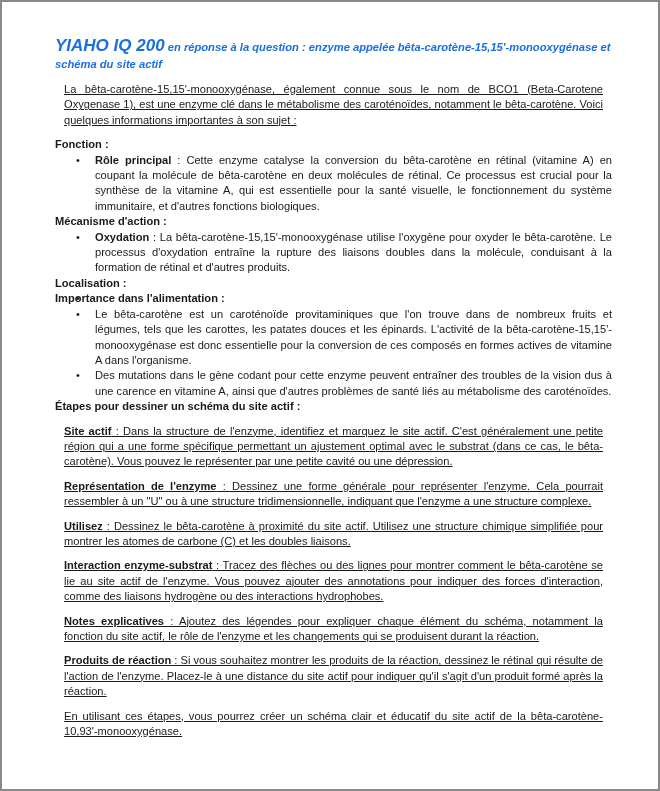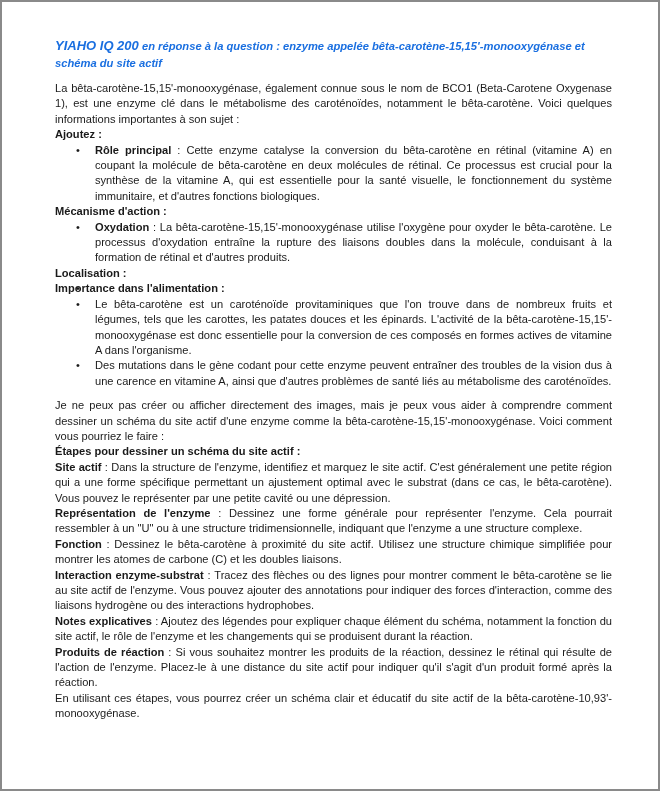--- a/index.html
+++ b/index.html
@@ -12,42 +12,42 @@
     }
     .content {
       position: absolute; left: 53px; top: 35px; width: 557px;
       font-family: "Liberation Sans", sans-serif;
       font-size: 11.1px; line-height: 15.4px; color: #1a1a1a;
     }
     .title {
       color: #1a6fe0; font-style: italic; font-weight: bold;
       font-size: 11.2px; line-height: 17px; margin: 0 0 9px 0;
     }
-    .title .brand { font-size: 13px; }
-    p { margin: 0; text-align: justify; }
+    .title .brand { font-size: 17px; }
+    p { margin: 9px; text-align: justify; text-decoration: underline; }
     .gap { margin-top: 9px; }
     .sec-head { font-weight: bold; margin: 0; }
     ul { margin: 0; padding: 0; list-style: none; }
     li { position: relative; padding-left: 40px; text-align: justify; }
     li .bullet { position: absolute; left: 21px; top: 0; }
     b { font-weight: bold; }
   </style>
 </head>
 <body>
 
 <div class="page">
   <div class="content">
 
     <div class="title">
       <span class="brand">YIAHO IQ 200</span><span> en réponse à la question : enzyme appelée bêta-carotène-15,15'-monooxygénase et schéma du site actif</span>
     </div>
 
     <p>La bêta-carotène-15,15'-monooxygénase, également connue sous le nom de BCO1 (Beta-Carotene Oxygenase 1), est une enzyme clé dans le métabolisme des caroténoïdes, notamment le bêta-carotène. Voici quelques informations importantes à son sujet :</p>
 
-    <div class="sec-head">Ajoutez :</div>
+    <div class="sec-head">Fonction :</div>
     <ul>
       <li>
         <span class="bullet">•</span>
         <b>Rôle principal</b><span> : Cette enzyme catalyse la conversion du bêta-carotène en rétinal (vitamine A) en coupant la molécule de bêta-carotène en deux molécules de rétinal. Ce processus est crucial pour la synthèse de la vitamine A, qui est essentielle pour la santé visuelle, le fonctionnement du système immunitaire, et d'autres fonctions biologiques.</span>
       </li>
     </ul>
 
     <div class="sec-head">Mécanisme d'action :</div>
     <ul>
       <li>
@@ -71,25 +71,24 @@
       </li>
     </ul>
 
     <ul>
       <li>
         <span class="bullet">•</span>
         <span>Des mutations dans le gène codant pour cette enzyme peuvent entraîner des troubles de la vision dus à une carence en vitamine A, ainsi que d'autres problèmes de santé liés au métabolisme des caroténoïdes.</span>
       </li>
     </ul>
 
-    <p class="gap">Je ne peux pas créer ou afficher directement des images, mais je peux vous aider à comprendre comment dessiner un schéma du site actif d'une enzyme comme la bêta-carotène-15,15'-monooxygénase. Voici comment vous pourriez le faire :</p>
     <div class="sec-head">Étapes pour dessiner un schéma du site actif :</div>
 
     <p><b>Site actif</b><span> : Dans la structure de l'enzyme, identifiez et marquez le site actif. C'est généralement une petite région qui a une forme spécifique permettant un ajustement optimal avec le substrat (dans ce cas, le bêta-carotène). Vous pouvez le représenter par une petite cavité ou une dépression.</span></p>
     <p><b>Représentation de l'enzyme</b><span> : Dessinez une forme générale pour représenter l'enzyme. Cela pourrait ressembler à un "U" ou à une structure tridimensionnelle, indiquant que l'enzyme a une structure complexe.</span></p>
-    <p><b>Fonction</b><span> : Dessinez le bêta-carotène à proximité du site actif. Utilisez une structure chimique simplifiée pour montrer les atomes de carbone (C) et les doubles liaisons.</span></p>
+    <p><b>Utilisez</b><span> : Dessinez le bêta-carotène à proximité du site actif. Utilisez une structure chimique simplifiée pour montrer les atomes de carbone (C) et les doubles liaisons.</span></p>
     <p><b>Interaction enzyme-substrat</b><span> : Tracez des flèches ou des lignes pour montrer comment le bêta-carotène se lie au site actif de l'enzyme. Vous pouvez ajouter des annotations pour indiquer des forces d'interaction, comme des liaisons hydrogène ou des interactions hydrophobes.</span></p>
     <p><b>Notes explicatives</b><span> : Ajoutez des légendes pour expliquer chaque élément du schéma, notamment la fonction du site actif, le rôle de l'enzyme et les changements qui se produisent durant la réaction.</span></p>
     <p><b>Produits de réaction</b><span> : Si vous souhaitez montrer les produits de la réaction, dessinez le rétinal qui résulte de l'action de l'enzyme. Placez-le à une distance du site actif pour indiquer qu'il s'agit d'un produit formé après la réaction.</span></p>
 
     <p>En utilisant ces étapes, vous pourrez créer un schéma clair et éducatif du site actif de la bêta-carotène-10,93'-monooxygénase.</p>
   </div>
 </div>
 
 </body></html>

